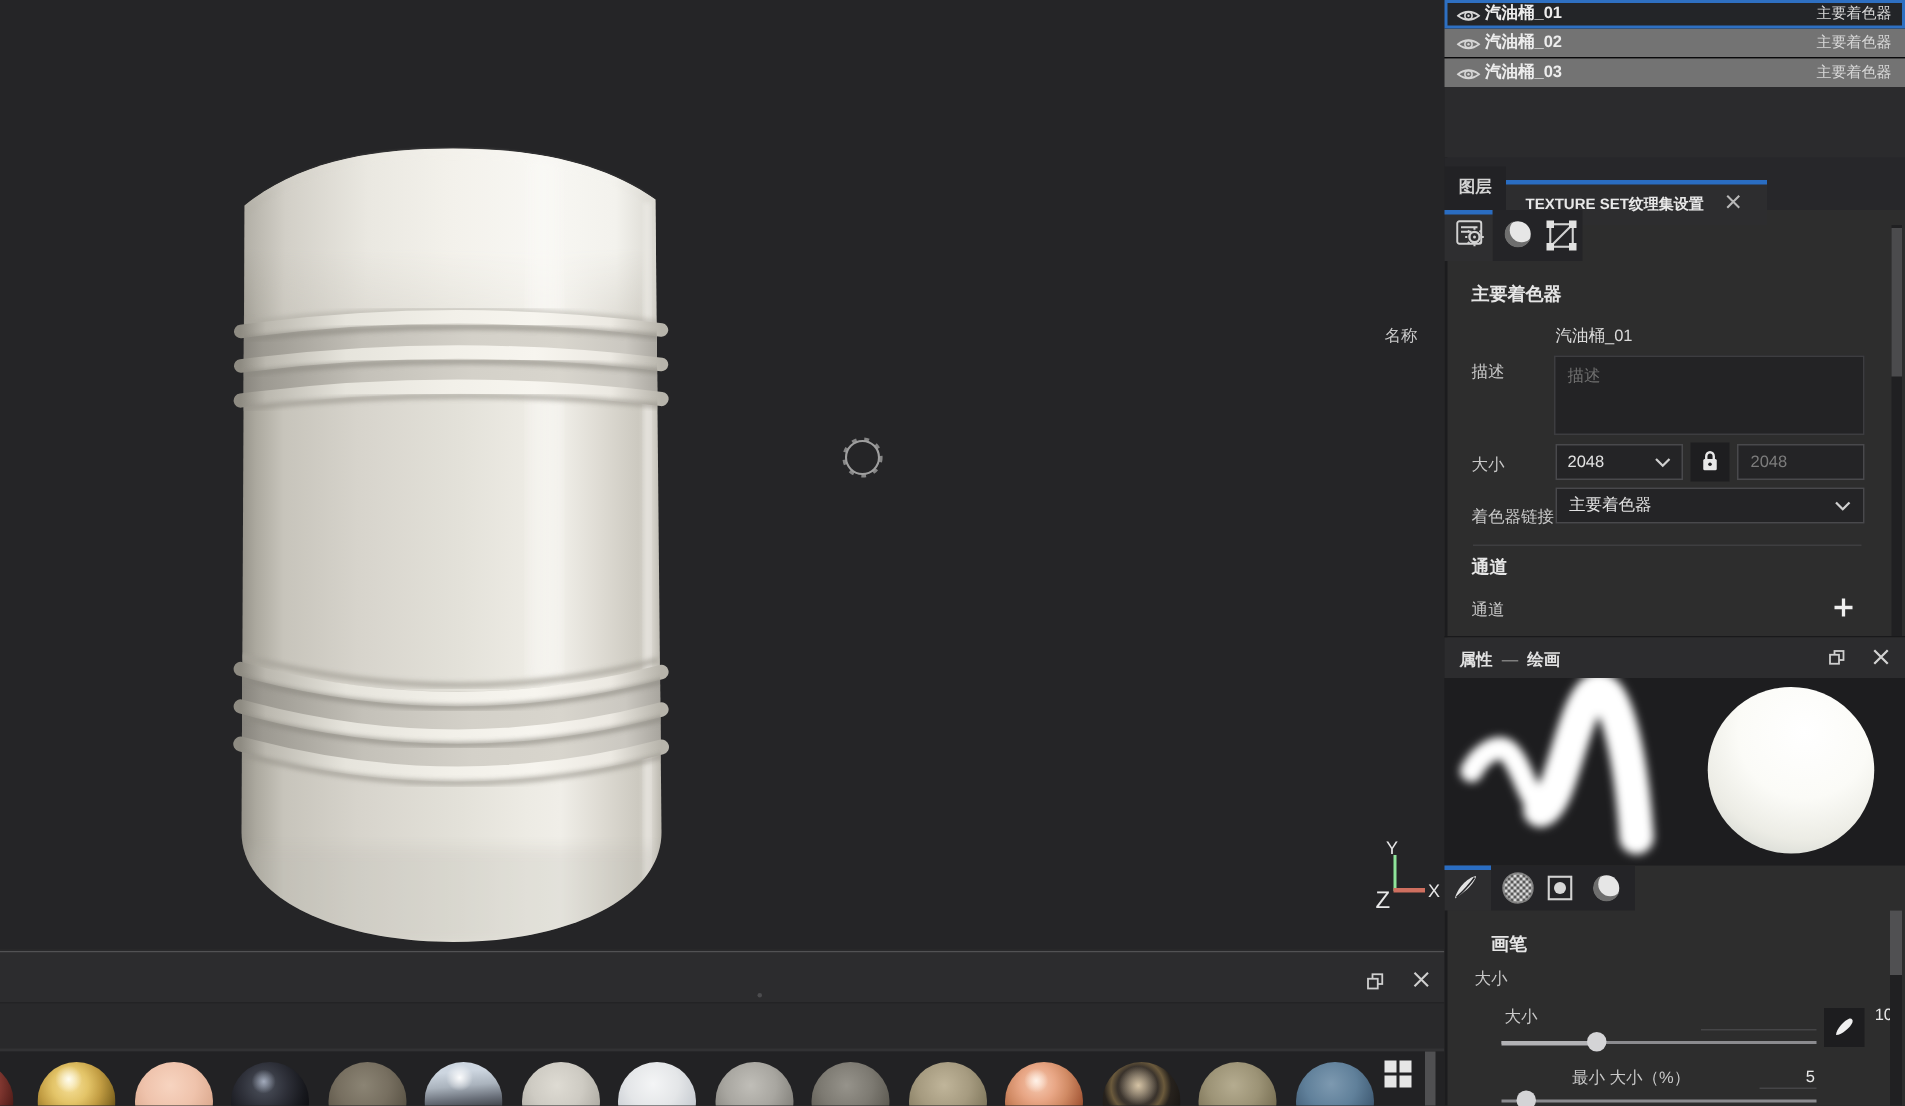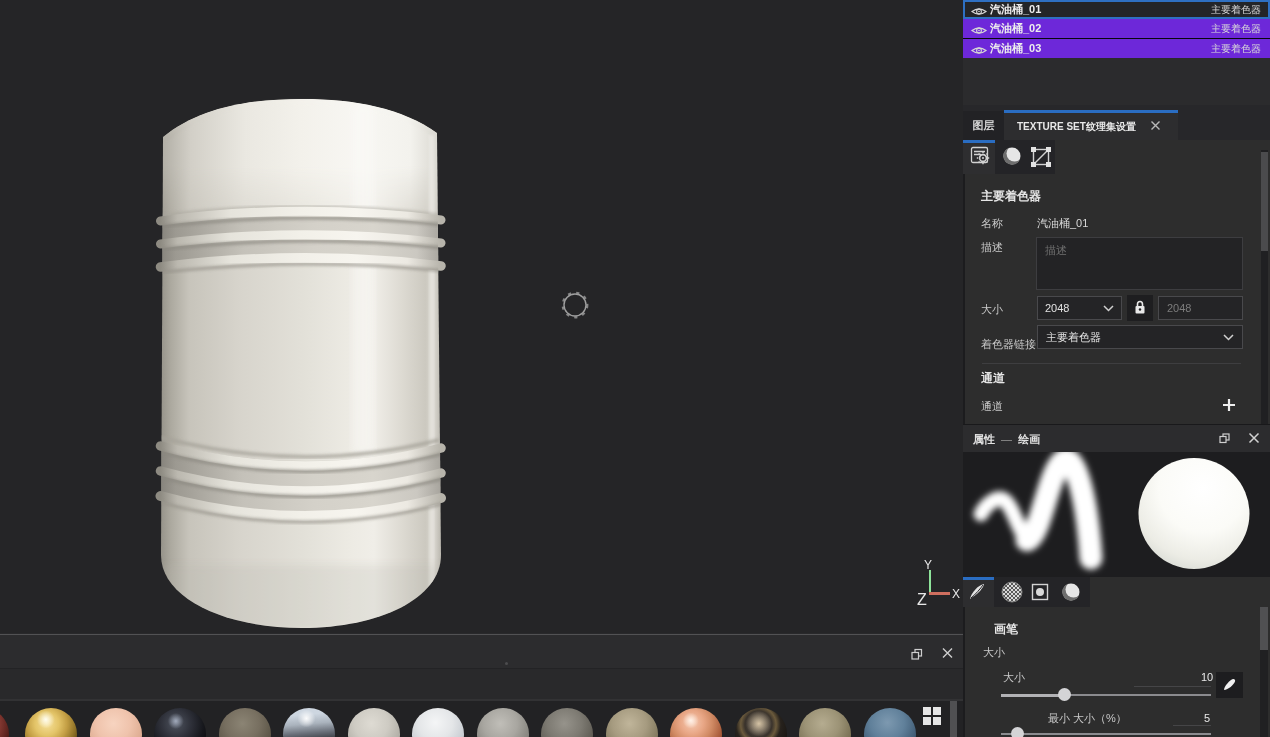--- a/index.html
+++ b/index.html
@@ -1,19 +1,19 @@
 <!DOCTYPE html>
 <html><head><meta charset="utf-8"><style>
 *{margin:0;padding:0;box-sizing:border-box}
 html,body{width:1270px;height:737px;overflow:hidden;background:#2d2d2d;font-family:"Liberation Sans",sans-serif}
 .abs{position:absolute}
 #viewport{left:0;top:0;width:963px;height:633px;background:#252527}
 #shelf{left:0;top:633px;width:963px;height:104px;background:#29292b}
 #rpanel{left:963px;top:0;width:307px;height:737px;background:#2d2d2d;border-left:2px solid #1c1c1e}
-.row{left:963px;width:307px;height:19px;background:#6d28d9;color:#ededed;font-size:11px;font-weight:bold;line-height:19px}
+.row{left:963px;width:307px;height:19px;background:#737373;color:#ededed;font-size:11px;font-weight:bold;line-height:19px}
 .row .shader{position:absolute;right:9px;top:0;font-weight:normal;font-size:10px;color:#d8d8d8}
 .row .nm{position:absolute;left:27px;top:0}
 .eye{position:absolute;left:8px;top:4px}
 .lbl{color:#c9c9c9;font-size:11px}
 .hdr{color:#e6e6e6;font-size:12px;font-weight:bold}
 .inp{background:#242426;border:1px solid #49494c;color:#e2e2e2;font-size:11px}
 </style></head><body>
 <div class="abs" id="viewport">
 <svg width="963" height="633" style="position:absolute;left:0;top:0">
 <defs>
@@ -188,21 +188,21 @@
         <path d="M1,5.5 Q8,0.2 15,5.5 Q8,10.8 1,5.5 Z" fill="none" stroke="#d6d6d6" stroke-width="1.2"></path>
         <circle cx="8" cy="5.5" r="2.4" fill="none" stroke="#d6d6d6" stroke-width="1.1"></circle>
         <circle cx="8" cy="5.5" r="0.8" fill="#d6d6d6"></circle>
       </svg></span>
     <span class="nm" style="left:25px;top:-2px">汽油桶_01</span>
     <span class="shader" style="top:-2px;right:7px">主要着色器</span>
   </div>
 
 <div class="abs" style="left:963px;top:105px;width:307px;height:35px;background:#27272a"></div>
 <div class="abs" style="left:963px;top:111px;width:41px;height:29px;background:#222225;color:#d4d4d4;font-size:11px;font-weight:bold;text-align:center;line-height:29px">图层</div>
-<div class="abs" style="left:1004px;top:110px;width:174px;height:30px;background:#2d2d2f;border-top:3px solid #2a6dc2;color:#e8e8e8;font-size:10px;font-weight:bold;line-height:28px;padding-left:13px">TEXTURE SET纹理集设置<svg style="margin-left:14px;vertical-align:-1px" width="11" height="11">
+<div class="abs" style="left:1004px;top:120px;width:174px;height:30px;background:#2d2d2f;border-top:3px solid #2a6dc2;color:#e8e8e8;font-size:10px;font-weight:bold;line-height:28px;padding-left:13px">TEXTURE SET纹理集设置<svg style="margin-left:14px;vertical-align:-1px" width="11" height="11">
       <path d="M1.5,1.5 L9.5,9.5 M9.5,1.5 L1.5,9.5" stroke="#b9b9b9" stroke-width="1.4"></path>
     </svg></div>
 
 <div class="abs" style="left:995px;top:140px;width:60px;height:34px;background:#242427"></div>
 <div class="abs" style="left:963px;top:140px;width:32px;height:34px;background:#2e2e30;border-top:3px solid #2a6dc2"></div>
 <svg class="abs" style="left:963px;top:140px" width="127" height="34">
 <g stroke="#d2d2d2" fill="none" stroke-width="1.3">
 <rect x="8.5" y="7.5" width="16" height="15" rx="1.5"></rect>
 <path d="M11,11.5 L22,11.5 M11,14.5 L18,14.5"></path>
 </g>
@@ -223,21 +223,21 @@
 </g>
 <g fill="#e2e2e2">
 <rect x="68" y="7" width="5" height="5"></rect>
       <rect x="83" y="7" width="5" height="5"></rect>
 <rect x="68" y="22" width="5" height="5"></rect>
       <rect x="83" y="22" width="5" height="5"></rect>
 </g>
 </svg>
 
 <div class="abs hdr" style="left:981px;top:188px">主要着色器</div>
-<div class="abs lbl" style="left:981px;top:216px">名称</div>
+<div class="abs lbl" style="left:923px;top:216px">名称</div>
 <div class="abs lbl" style="left:1037px;top:216px;color:#dadada">汽油桶_01</div>
 <div class="abs lbl" style="left:981px;top:240px">描述</div>
 <div class="abs" style="left:1036px;top:237px;width:207px;height:53px;background:#232325;border:1px solid #3d3d40;color:#6f6f6f;font-size:11px;padding:5px 8px">描述</div>
 <div class="abs lbl" style="left:981px;top:302px">大小</div>
 <div class="abs inp" style="left:1037px;top:296px;width:85px;height:24px;line-height:22px;padding-left:7px">2048
 <svg class="abs" style="right:7px;top:8px" width="11" height="7">
       <path d="M1,1 L5.5,5.5 L10,1" stroke="#d0d0d0" stroke-width="1.5" fill="none"></path>
     </svg></div>
 <div class="abs" style="left:1127px;top:295px;width:26px;height:26px;background:#1e1e20">
 <svg class="abs" style="left:7px;top:5px" width="12" height="15">
@@ -314,21 +314,21 @@
       <circle cx="108" cy="15" r="9" fill="#fff"></circle>
       <circle cx="110.5" cy="12.5" r="8" fill="#000"></circle>
     </mask>
 <circle cx="108" cy="15" r="8.5" fill="#e6e6e6"></circle>
 <circle cx="108" cy="15" r="9" fill="#6e6e6e" mask="url(#crM2)"></circle>
 </svg>
 
 <div class="abs hdr" style="left:994px;top:621px">画笔</div>
 <div class="abs lbl" style="left:983px;top:645px">大小</div>
 <div class="abs lbl" style="left:1003px;top:670px">大小</div>
-<div class="abs lbl" style="left:1196px;top:671px;width:22px;text-align:center;color:#e8e8e8">10</div>
+<div class="abs lbl" style="left:1240px;top:671px;width:22px;text-align:right;color:#e8e8e8">10</div>
 <div class="abs" style="left:1134px;top:686px;width:77px;height:1px;background:#454547"></div>
 <div class="abs" style="left:1001px;top:694px;width:210px;height:2px;background:#8b8b8f"></div>
 <div class="abs" style="left:1001px;top:693.5px;width:62px;height:3px;background:#b2b2b5"></div>
 <div class="abs" style="left:1058px;top:688px;width:13px;height:13px;border-radius:50%;background:#d4d4d6"></div>
 <div class="abs" style="left:1216px;top:672px;width:27px;height:26px;background:#1d1d1f">
 <svg width="27" height="26">
       <path d="M8,18 C8,14 14,8 17,7 C18.5,6.7 19.5,8 19,9.5 C18,12.5 12,18 8,18 Z" fill="#f0f0f0"></path>
     </svg></div>
 <div class="abs lbl" style="left:1048px;top:711px">最小 大小（%）</div>
 <div class="abs lbl" style="left:1188px;top:712px;width:22px;text-align:right;color:#e8e8e8">5</div>

